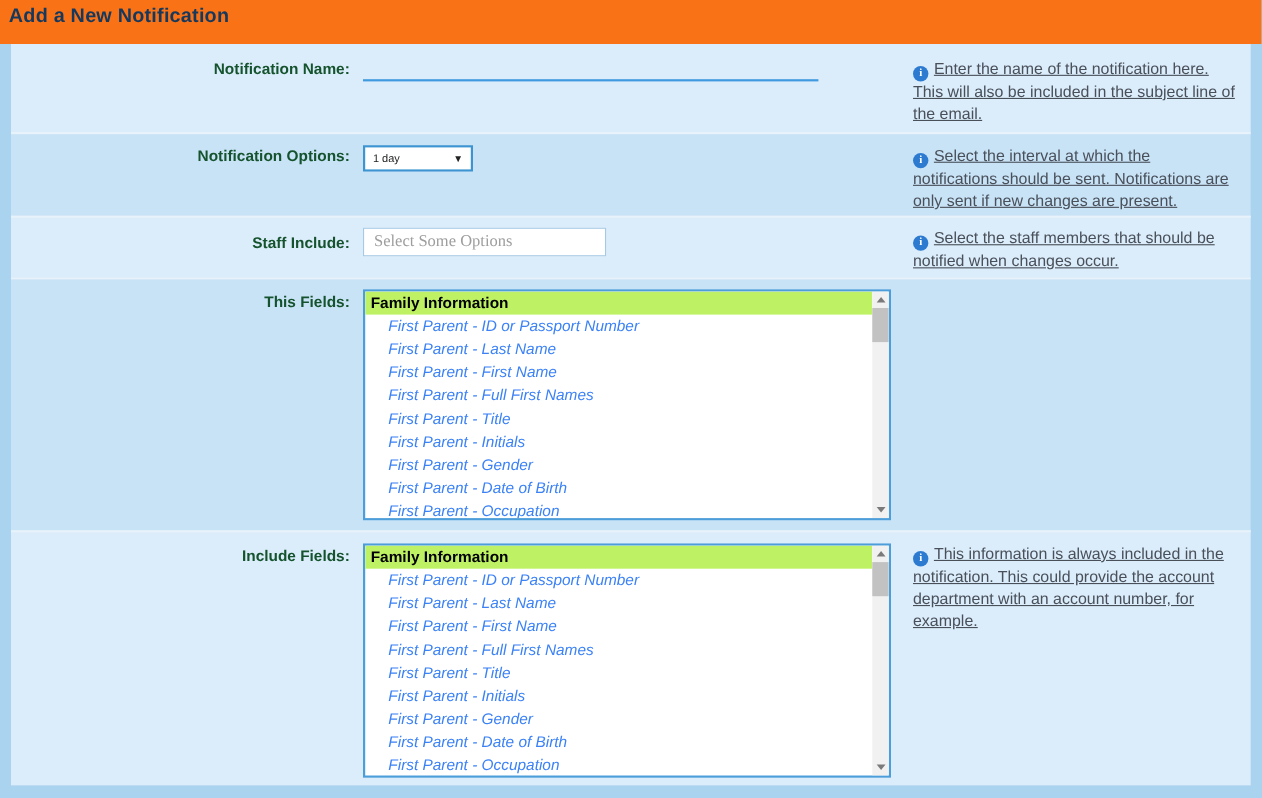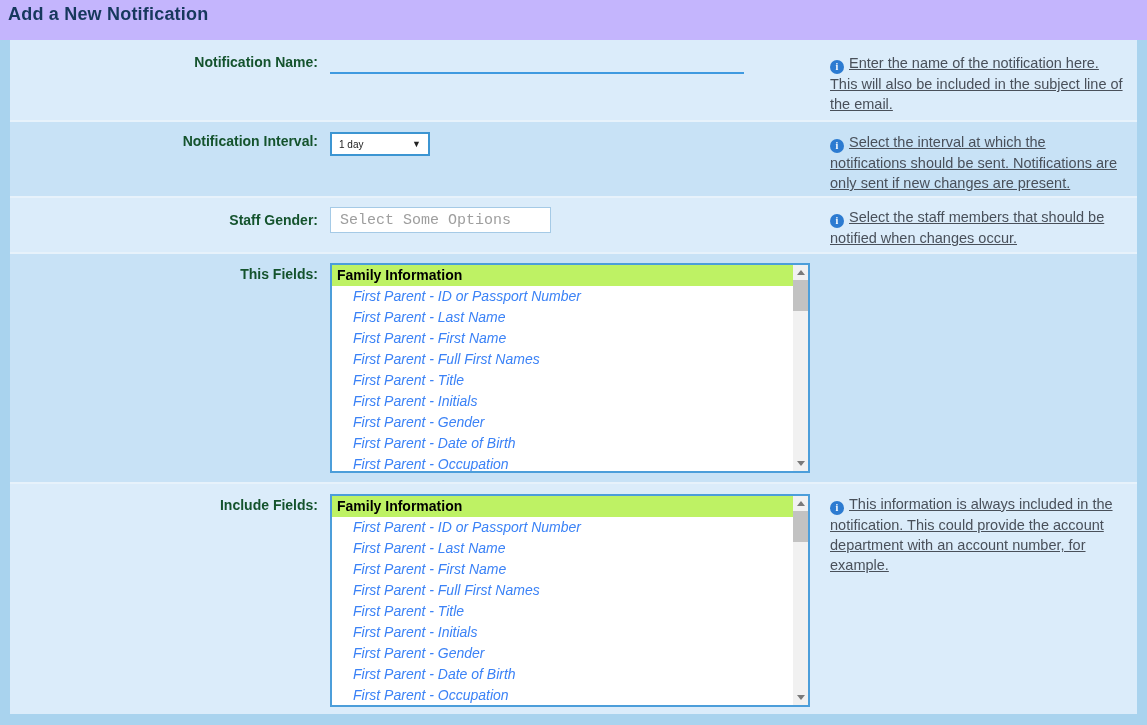--- a/index.html
+++ b/index.html
@@ -5,21 +5,21 @@
   * { margin:0; padding:0; box-sizing:border-box; }
   html,body { width:1147px; height:725px; }
   body {
     background:#a9d3ee;
     font-family:"Liberation Sans","DejaVu Sans",sans-serif;
     overflow:hidden;
   }
   .page { width:1147px; height:725px; }
 
   .header {
-    height:40px; background:#c4b5fd;
+    height:40px; background:#f97316;
     padding:4px 0 0 8px;
   }
   .page-title {
     font-size:18px; font-weight:bold; color:#16385d;
     letter-spacing:.2px;
   }
 
   .form { margin:0 10px; }
   .row { display:flex; width:1127px; }
   .row.light { background:#dbecfa; }
@@ -52,21 +52,21 @@
     width:100px; height:24px; background:#fff;
     border:2px solid #3c95d2; display:flex; align-items:center;
     padding:0 7px; cursor:default;
   }
   .select-value { flex:1; font-size:10px; color:#222; }
   .select-arrow { font-size:9px; color:#222; }
 
   .staff-input {
     width:221px; height:26px; background:#fff;
     border:1px solid #a5cae6; outline:none;
-    font-family:Liberation Mono, monospace; font-size:15px; color:#444; padding:0 9px;
+    font-family:Liberation Serif, serif; font-size:15px; color:#444; padding:0 9px;
   }
   .staff-input::placeholder { color:#9e9e9e; opacity:1; }
 
   .listbox {
     width:480px; background:#fff; border:2px solid #4c9eda;
     display:flex; overflow:hidden;
   }
   .listbox.h-watch   { height:210px; }
   .listbox.h-include { height:213px; }
   .list-inner { flex:1 1 auto; overflow:hidden; }
@@ -125,34 +125,34 @@
       <div class="col-label">Notification Name:</div>
       <div class="col-field">
         <input class="name-input" type="text" value="" style="">
       </div>
       <div class="col-help">
         <span class="info-icon">i</span><span>Enter the name of the notification here. This will also be included in the subject line of the email.</span>
       </div>
     </div>
 
     <div class="row dark row-interval">
-      <div class="col-label">Notification Interval:</div>
+      <div class="col-label">Notification Options:</div>
       <div class="col-field">
         <div class="select">
           <span class="select-value">1 day</span>
           <span class="select-arrow">▼</span>
         </div>
       </div>
       <div class="col-help">
         <span class="info-icon">i</span><span>Select the interval at which the notifications should be sent. Notifications are only sent if new changes are present.</span>
       </div>
     </div>
 
     <div class="row light row-staff">
-      <div class="col-label">Staff Gender:</div>
+      <div class="col-label">Staff Include:</div>
       <div class="col-field">
         <input class="staff-input" type="text" placeholder="Select Some Options" style="">
       </div>
       <div class="col-help">
         <span class="info-icon">i</span><span>Select the staff members that should be notified when changes occur.</span>
       </div>
     </div>
 
     <div class="row dark row-watch">
       <div class="col-label">This Fields:</div>

